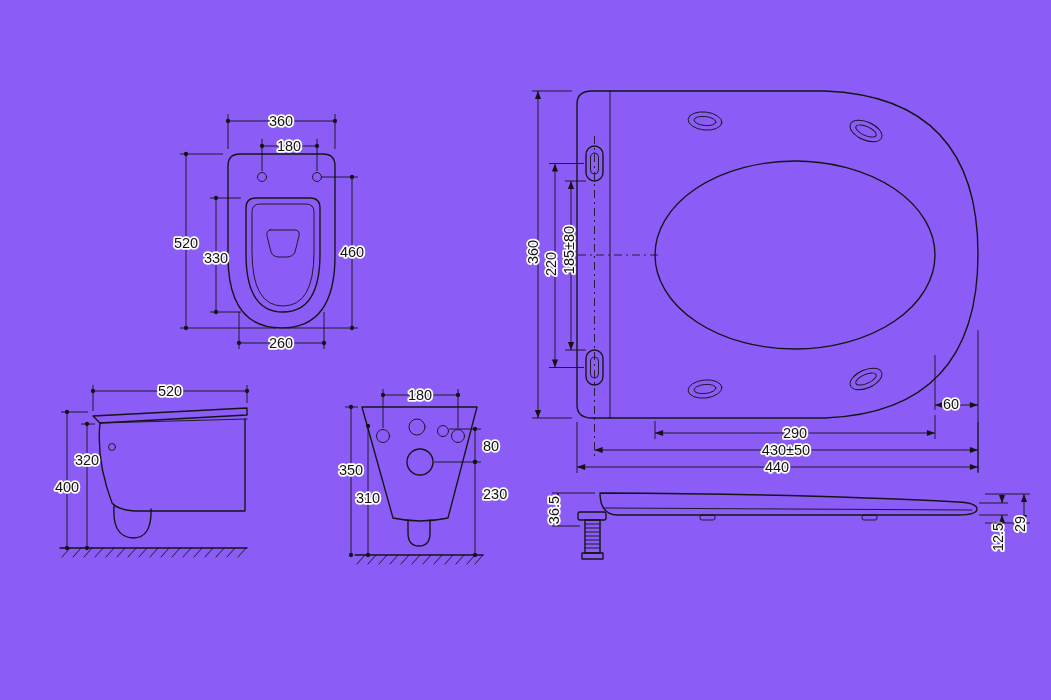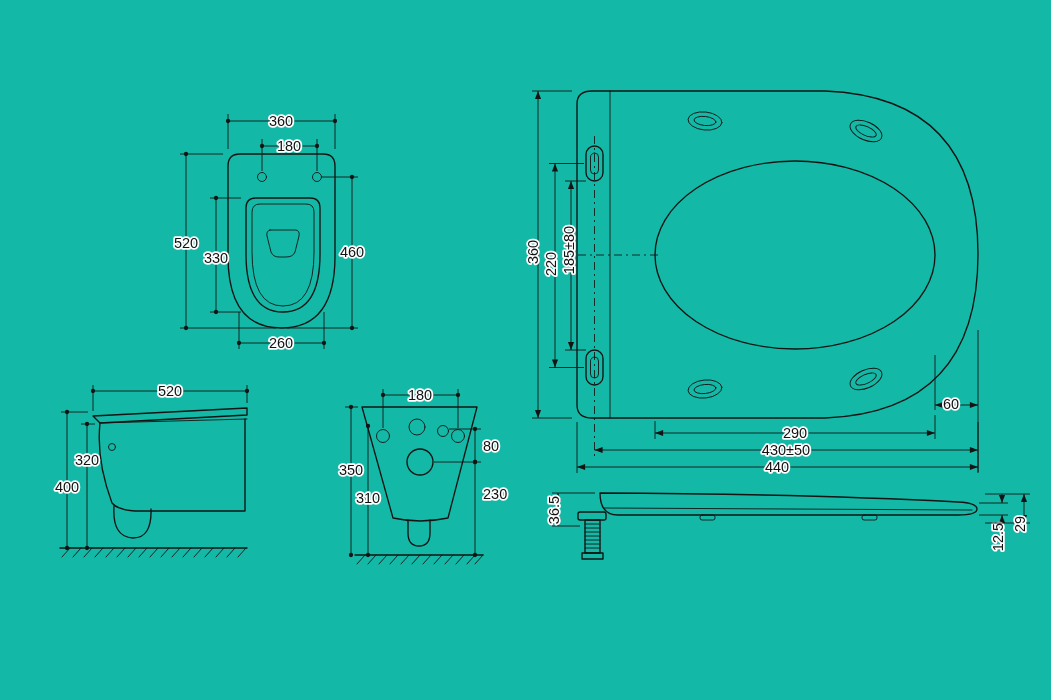--- a/index.html
+++ b/index.html
@@ -1,16 +1,16 @@
 <!DOCTYPE html>
 <html><head>
 <meta charset="utf-8">
 <style>
   html,body{margin:0;padding:0;background:#ffffff;}
-  .canvas{position:relative;width:1051px;height:700px;background:#14b8a6;overflow:hidden;
+  .canvas{position:relative;width:1051px;height:700px;background:#8b5cf6;overflow:hidden;
           font-family:"Liberation Sans",sans-serif;text-align:right;}
   svg{display:block;}
   .ol{fill:none;stroke:#141414;stroke-width:1.35;stroke-linejoin:round;stroke-linecap:round;}
   .thin{fill:none;stroke:#141414;stroke-width:0.9;stroke-linejoin:round;stroke-linecap:round;}
   .dim{fill:none;stroke:#141414;stroke-width:0.9;}
   .dash{fill:none;stroke:#141414;stroke-width:0.85;stroke-dasharray:8 4 2 4;}
   text{font-family:"Liberation Sans","DejaVu Sans",sans-serif;font-size:14.5px;fill:#111;
        text-anchor:middle;dominant-baseline:central;
        paint-order:stroke fill;stroke:#ffffff;stroke-width:3.5px;stroke-linejoin:round;}
   text.ts{text-anchor:start;}

